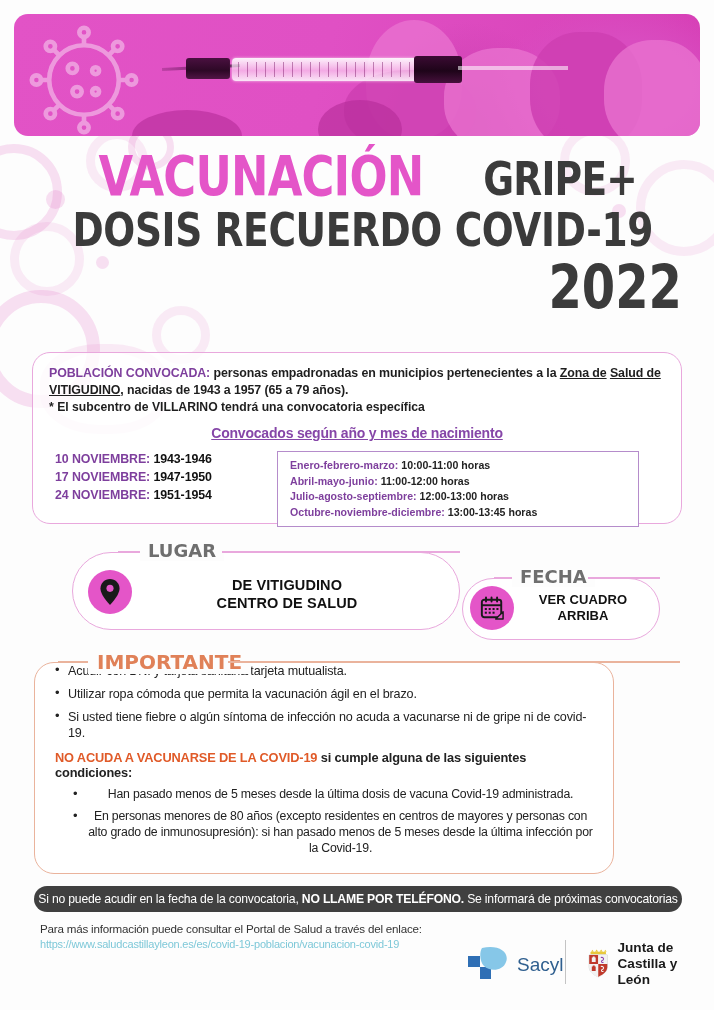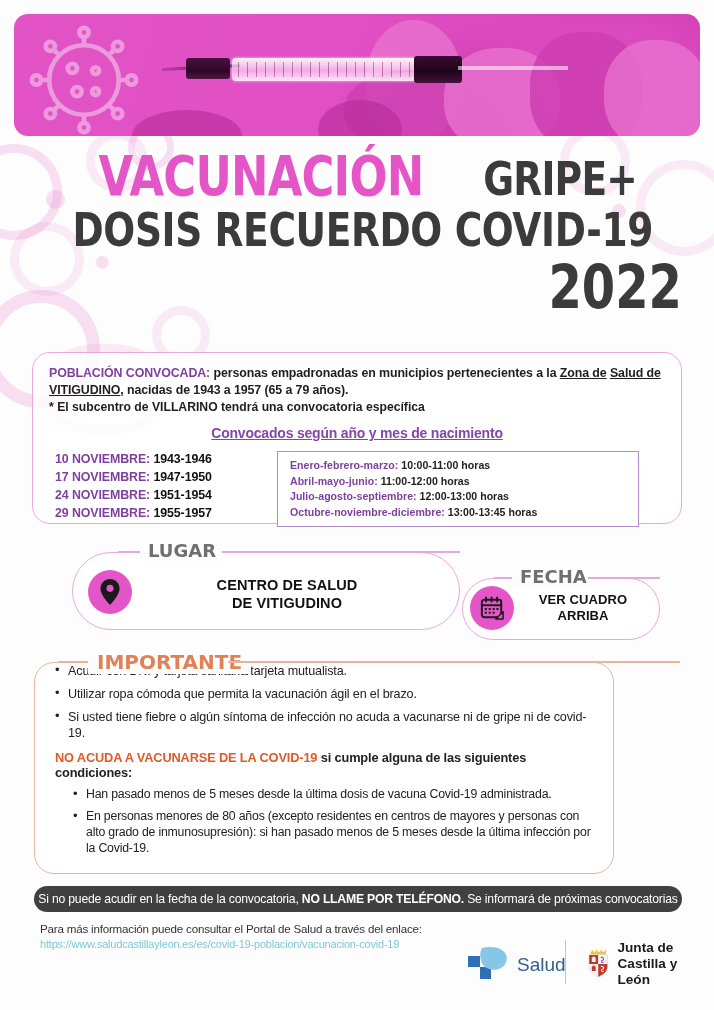--- a/index.html
+++ b/index.html
@@ -205,21 +205,21 @@
     content: "\2022"; position: absolute; left: 0; top: -1px; font-size: 13px; color: #222;
   }
   .imp-warn {
     font-size: 12.8px; color: #222; font-weight: 700; margin: 9px 0 6px 0;
     letter-spacing: -0.15px;
   }
   .imp-warn b { color: #e05a28; }
   .sub-list { padding-left: 18px; }
   .sub-li {
     font-size: 12.3px; color: #222; line-height: 1.32; margin-bottom: 5px;
-    padding-left: 13px; position: relative; letter-spacing: -0.2px;
+    padding-left: 13px; position: relative; letter-spacing: -0.2px; text-align: center;
   }
   .sub-li::before {
     content: "\2022"; position: absolute; left: 0; top: -1px; font-size: 13px; color: #222;
   }
 
   
   #orange-band {
     position: absolute; left: 34px; top: 886px; width: 648px; height: 26px;
     background: #404040; border-radius: 13px; z-index: 6;
     display: flex; align-items: center; justify-content: center;
@@ -322,24 +322,20 @@
           <span>1943-1946</span>
         </div>
         <div class="date-row">
           <span class="d">17 NOVIEMBRE:</span>
           <span>1947-1950</span>
         </div>
         <div class="date-row">
           <span class="d">24 NOVIEMBRE:</span>
           <span>1951-1954</span>
         </div>
-        <div class="date-row">
-          <span class="d">29 NOVIEMBRE:</span>
-          <span>1955-1957</span>
-        </div>
       </div>
 
       <div class="hours-box">
         <div class="hour-row">
           <span class="m">Enero-febrero-marzo:</span><span> 10:00-11:00 horas</span>
         </div>
         <div class="hour-row">
           <span class="m">Abril-mayo-junio:</span><span> 11:00-12:00 horas</span>
         </div>
         <div class="hour-row">
@@ -356,22 +352,22 @@
   <div class="legend-dash" style="left:118px;top:551px;width:22px;"></div>
   <div class="pill-legend" style="left:140px;top:540px;">LUGAR</div>
   <div class="legend-dash" style="left:222px;top:551px;width:238px;"></div>
   <div class="circ-icon" style="left:88px;top:570px;width:44px;height:44px;">
     <svg width="22" height="26" viewBox="0 0 24 30">
       <path d="M12 0C5.9 0 1 4.9 1 11c0 8 11 19 11 19s11-11 11-19C23 4.9 18.1 0 12 0z" fill="#1a1a1a"></path>
       <circle cx="12" cy="10.8" r="4.1" fill="#e455c8"></circle>
     </svg>
   </div>
   <div class="pill-text" style="left:162px;top:576px;width:250px;">
+    <div>DE VITIGUDINO</div>
     <div>CENTRO DE SALUD</div>
-    <div>DE VITIGUDINO</div>
   </div>
 
   <div id="fecha-pill"></div>
   <div class="legend-dash" style="left:494px;top:577px;width:18px;"></div>
   <div class="pill-legend" style="left:512px;top:566px;">FECHA</div>
   <div class="legend-dash" style="left:588px;top:577px;width:72px;"></div>
   <div class="circ-icon" style="left:470px;top:586px;width:44px;height:44px;">
     <svg width="24" height="24" viewBox="0 0 26 26">
       <rect x="2" y="4" width="21" height="19" rx="2.6" fill="none" stroke="#1a1a1a" stroke-width="2.1"></rect>
       <path d="M2 10 h21" stroke="#1a1a1a" stroke-width="2.1"></path>
@@ -418,21 +414,21 @@
   <div id="footer">
     <div class="foot-line foot-l1">Para más información puede consultar el Portal de Salud a través del enlace:</div>
     <div class="foot-line foot-l2">https://www.saludcastillayleon.es/es/covid-19-poblacion/vacunacion-covid-19</div>
 
     <div id="sacyl">
       <svg width="42" height="38" viewBox="0 0 42 38">
         <rect x="0" y="10" width="12" height="11" fill="#2f6fb5"></rect>
         <rect x="12" y="21" width="11" height="12" fill="#2f6fb5"></rect>
         <path d="M14 2 C30 -2 42 6 38 16 C35 25 22 26 16 20 C12 16 11 7 14 2 Z" fill="#86c7e8"></path>
       </svg>
-      <span class="sacyl-word">Salud</span>
+      <span class="sacyl-word">Sacyl</span>
     </div>
 
     <div class="divider-v"></div>
 
     <div id="junta">
       <svg width="38" height="44" viewBox="0 0 38 44">
         <g fill="#e8c83c">
           <rect x="7" y="3" width="24" height="4" rx="1"></rect>
           <path d="M8 3 l2-3 2 3 z M14 3 l2.5-3.5 2.5 3.5 z M21 3 l2.5-3.5 2.5 3.5 z M28 3 l2-3 2 3 z"></path>
         </g>

